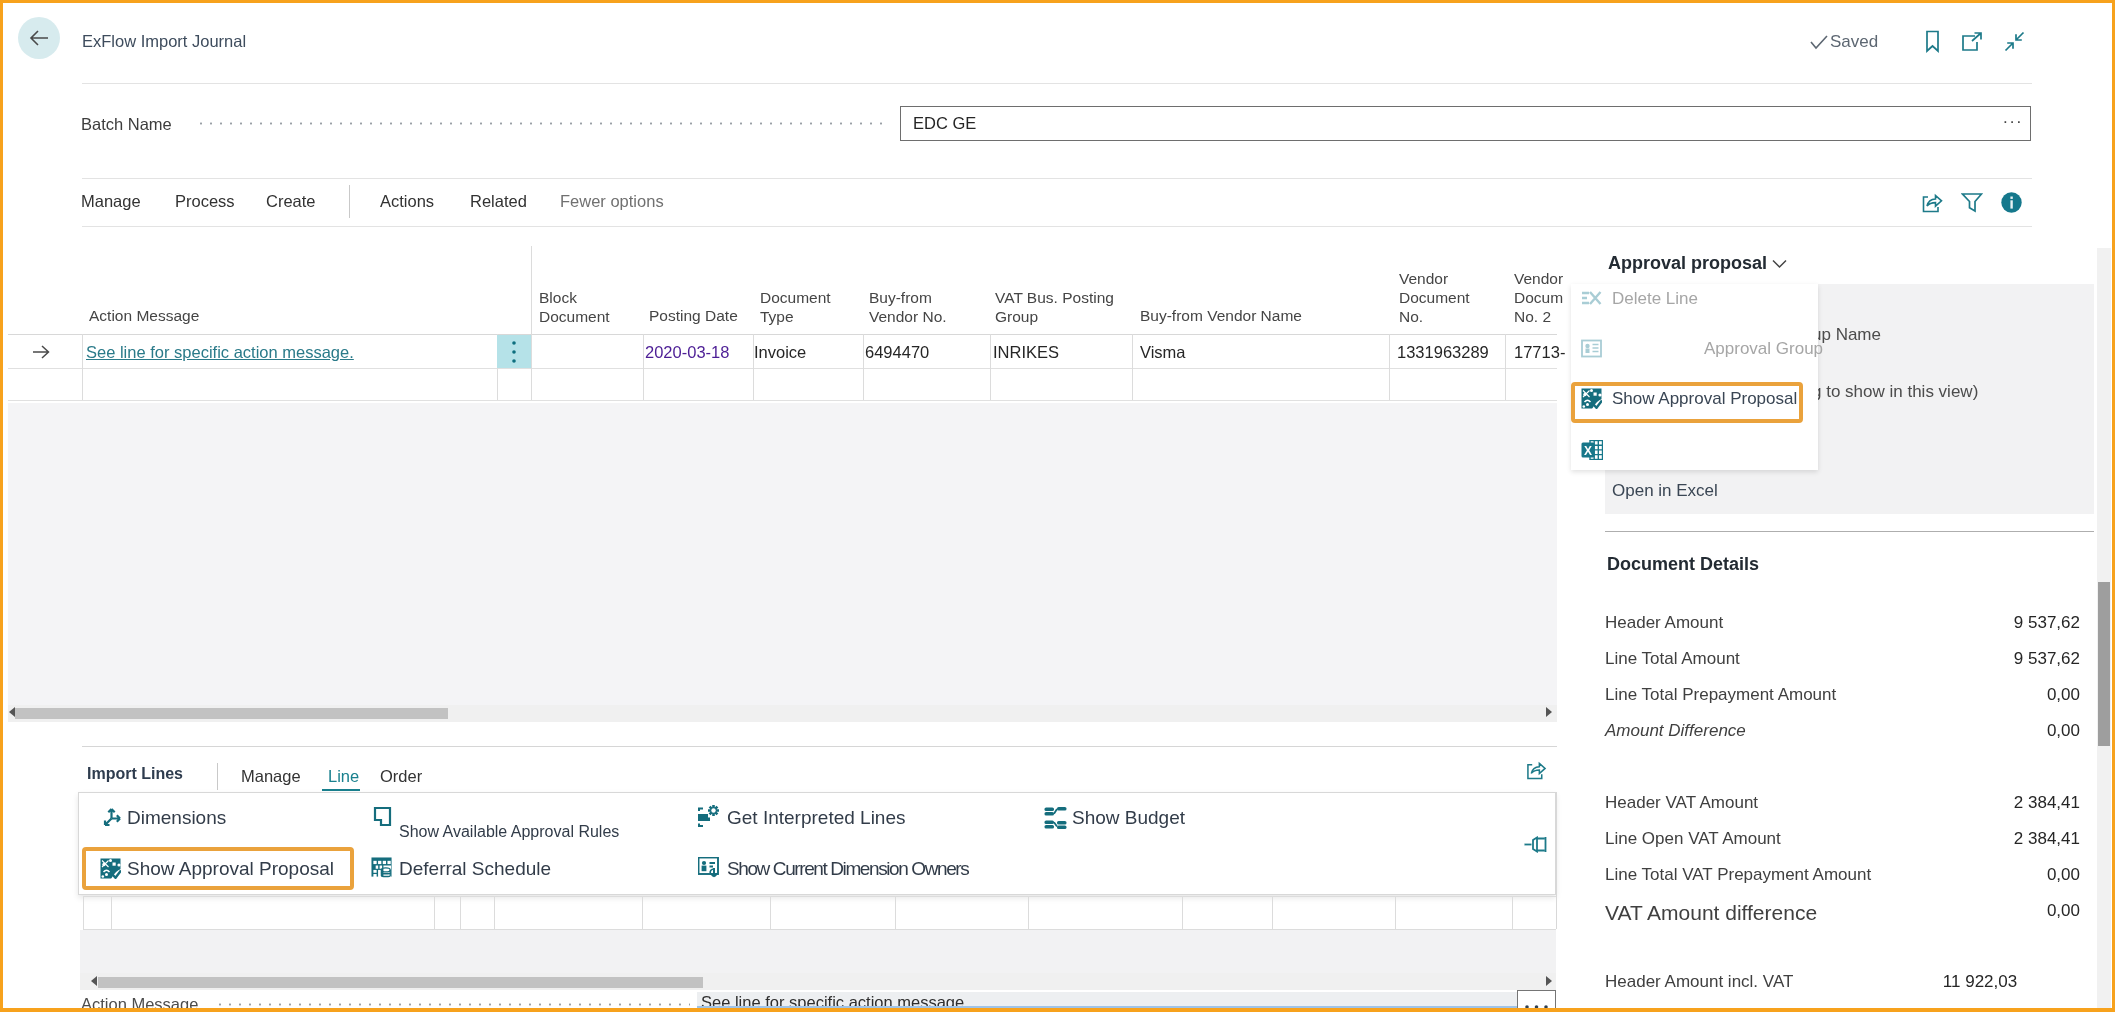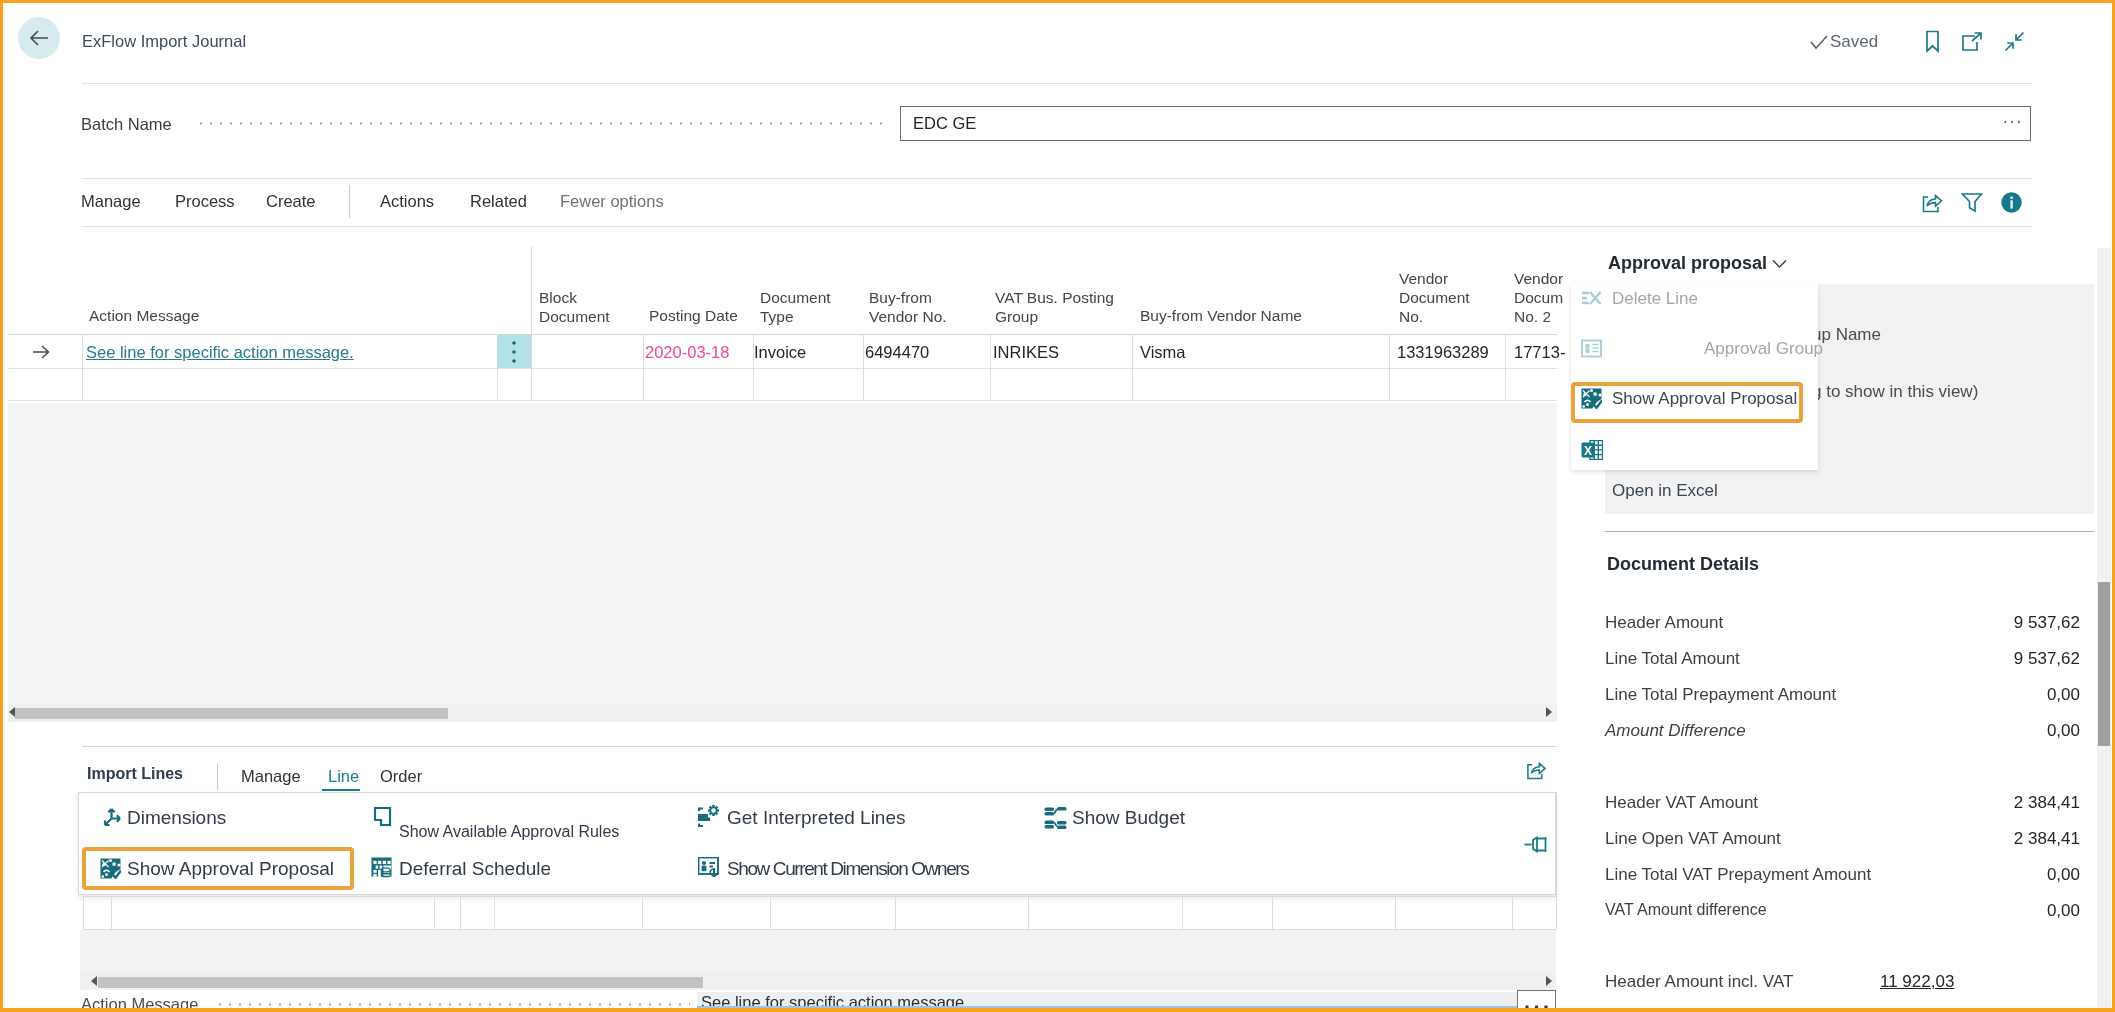--- a/index.html
+++ b/index.html
@@ -97,21 +97,21 @@
   <svg class="abs" style="left:32px;top:344px;" width="18" height="16" viewBox="0 0 18 16" fill="none" stroke="#4a4a4a" stroke-width="1.5">
     <path d="M1 8 H16 M10 2 L16.5 8 L10 14"></path>
   </svg>
   <div class="abs" style="left:86px;top:343px;font-size:16.5px;color:#2a7a89;text-decoration:underline;">See line for specific action message.</div>
   <div class="abs" style="left:497px;top:335px;width:34px;height:33px;background:#b5e2e8;"></div>
   <svg class="abs" style="left:511px;top:340px;" width="6" height="24" viewBox="0 0 6 24">
     <circle cx="3" cy="3" r="1.8" fill="#0d6f7e"></circle>
       <circle cx="3" cy="12" r="1.8" fill="#0d6f7e"></circle>
       <circle cx="3" cy="21" r="1.8" fill="#0d6f7e"></circle>
   </svg>
-  <div class="abs" style="left:645px;top:343px;font-size:16.5px;color:#ec4899;">2020-03-18</div>
+  <div class="abs" style="left:645px;top:343px;font-size:16.5px;color:#4c1d95;">2020-03-18</div>
   <div class="abs" style="left:754px;top:343px;font-size:16.5px;color:#262626;">Invoice</div>
   <div class="abs" style="left:865px;top:343px;font-size:16.5px;color:#262626;">6494470</div>
   <div class="abs" style="left:993px;top:343px;font-size:16.5px;color:#262626;">INRIKES</div>
   <div class="abs" style="left:1140px;top:343px;font-size:16.5px;color:#262626;">Visma</div>
   <div class="abs" style="left:1397px;top:343px;font-size:16.5px;color:#262626;">1331963289</div>
   <div class="abs" style="left:1514px;top:343px;font-size:16.5px;color:#262626;">17713-</div>
 
   <div class="abs" style="left:8px;top:403px;width:1549px;height:302px;background:#f4f4f6;"></div>
   <div class="abs" style="left:8px;top:705px;width:1549px;height:17px;background:#f0f0f0;"></div>
   <div class="abs" style="left:15px;top:708px;width:433px;height:11px;background:#c2c2c2;"></div>
@@ -178,25 +178,25 @@
   <div class="abs" style="left:1880px;top:685px;width:200px;font-size:17px;color:#262626;text-align:right;">0,00</div>
   <div class="abs" style="left:1605px;top:721px;font-size:17px;color:#404040;font-style:italic;">Amount Difference</div>
   <div class="abs" style="left:1880px;top:721px;width:200px;font-size:17px;color:#262626;text-align:right;">0,00</div>
 
   <div class="abs" style="left:1605px;top:793px;font-size:17px;color:#404040;">Header VAT Amount</div>
   <div class="abs" style="left:1880px;top:793px;width:200px;font-size:17px;color:#262626;text-align:right;">2 384,41</div>
   <div class="abs" style="left:1605px;top:829px;font-size:17px;color:#404040;">Line Open VAT Amount</div>
   <div class="abs" style="left:1880px;top:829px;width:200px;font-size:17px;color:#262626;text-align:right;">2 384,41</div>
   <div class="abs" style="left:1605px;top:865px;font-size:17px;color:#404040;">Line Total VAT Prepayment Amount</div>
   <div class="abs" style="left:1880px;top:865px;width:200px;font-size:17px;color:#262626;text-align:right;">0,00</div>
-  <div class="abs" style="left:1605px;top:901px;font-size:16px;color:#404040;">VAT Amount difference</div>
+  <div class="abs" style="left:1605px;top:901px;font-size:21px;color:#404040;">VAT Amount difference</div>
   <div class="abs" style="left:1880px;top:901px;width:200px;font-size:17px;color:#262626;text-align:right;">0,00</div>
 
   <div class="abs" style="left:1605px;top:972px;font-size:17px;color:#404040;">Header Amount incl. VAT</div>
-  <div class="abs" style="left:1880px;top:972px;width:200px;font-size:17px;color:#262626;text-align:left;text-decoration:underline;">11 922,03</div>
+  <div class="abs" style="left:1880px;top:972px;width:200px;font-size:17px;color:#262626;text-align:center;">11 922,03</div>
 
   <div class="hline" style="left:82px;top:746px;width:1475px;background:#d6d6d6;"></div>
   <div class="abs" style="left:87px;top:765px;font-size:16px;font-weight:bold;color:#2e3c4e;">Import Lines</div>
   <div class="vline" style="left:217px;top:763px;height:27px;background:#c9c9c9;"></div>
   <div class="abs" style="left:241px;top:767px;font-size:16.5px;color:#333;">Manage</div>
   <div class="abs" style="left:328px;top:767px;font-size:16.5px;color:#19808e;">Line</div>
   <div class="abs" style="left:322px;top:789px;width:38px;height:2px;background:#19808e;"></div>
   <div class="abs" style="left:380px;top:767px;font-size:16.5px;color:#333;">Order</div>
 
   <svg class="abs" style="left:1526px;top:760px;" width="21" height="20" viewBox="0 0 21 21" fill="none" stroke="#1d7a89" stroke-width="1.6">

